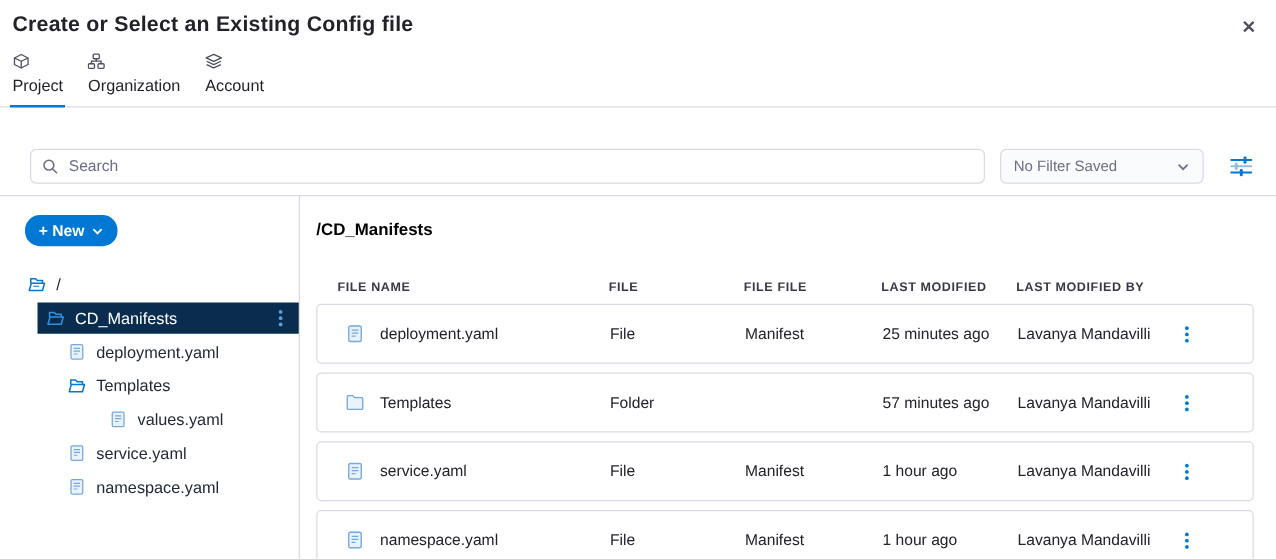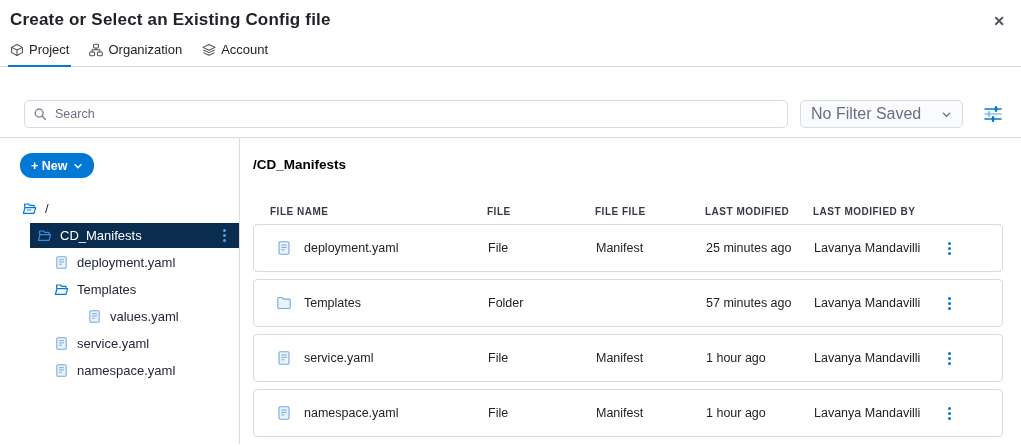--- a/index.html
+++ b/index.html
@@ -7,31 +7,31 @@
   body { font-family:"Liberation Sans", sans-serif; }
   .modal { position:relative; width:1021px; height:447px; background:#fff; overflow:hidden; }
 
   
   .modal-header { padding:10px 14px 0 10px; }
   .page-title { margin:0; font-size:17px; font-weight:700; color:#22222a; letter-spacing:.2px; }
   .close-btn { position:absolute; top:11px; right:12px; border:none; background:none; font-size:14px; font-weight:700; color:#4d4f5c; cursor:pointer; padding:2px 4px; }
 
   
   .tabs { display:flex; gap:16px; padding:10px 0 0 8px; border-bottom:1px solid #d9dae5; }
-  .tab { position:relative; display:flex; align-items:center; gap:5px; font-size:13px; color:#22222a; padding:2px 2px 9px 2px; cursor:pointer; }
+  .tab { position:relative; display:flex; align-items:flex-start; gap:5px; font-size:13px; color:#22222a; padding:2px 2px 9px 2px; cursor:pointer;flex-direction:column; }
   .tab svg { width:14px; height:14px; color:#4d4f5c; }
   .tab.active::after { content:""; position:absolute; left:0; right:0; bottom:-1px; height:2px; background:#0278d5; }
 
   
   .toolbar { display:flex; align-items:center; padding:33px 18px 9px 24px; border-bottom:1px solid #d9dae5; }
   .search { position:relative; flex:1; margin-right:12px; }
   .search input { width:100%; height:28px; border:1px solid #d9dae5; border-radius:5px; padding:0 10px 0 30px; font-size:12.5px; color:#22222a; outline:none; font-family:inherit; }
   .search input::placeholder { color:#6b6d85; }
   .mag { position:absolute; left:9px; top:7px; width:14px; height:14px; color:#6b6d85; }
-  .dropdown { width:163px; height:28px; background:#fafbfc; border:1px solid #d9dae5; border-radius:5px; display:flex; align-items:center; justify-content:space-between; padding:0 10px; font-size:16px; color:#6b6d85; margin-right:20px; cursor:pointer; flex:none; }
+  .dropdown { width:163px; height:28px; background:#fafbfc; border:1px solid #d9dae5; border-radius:5px; display:flex; align-items:center; justify-content:space-between; padding:0 10px; font-size:12px; color:#6b6d85; margin-right:20px; cursor:pointer; flex:none; }
   .dropdown svg { width:11px; height:11px; color:#6b6d85; }
   .filter-btn { width:20px; height:18px; cursor:pointer; flex:none; }
 
   
   .content { display:flex; height:306px; }
   .sidebar { width:240px; flex:none; border-right:1px solid #d9dae5; padding-top:15px; }
   .new-btn { margin-left:20px; height:25px; background:#0278d5; color:#fff; border:none; border-radius:12px; font-size:12.5px; font-weight:700; display:inline-flex; align-items:center; gap:6px; padding:0 11px; cursor:pointer; font-family:inherit; }
   .new-btn .chev { width:10px; height:10px; }
 
   .tree { margin-top:18px; font-size:13px; color:#22283a; }

